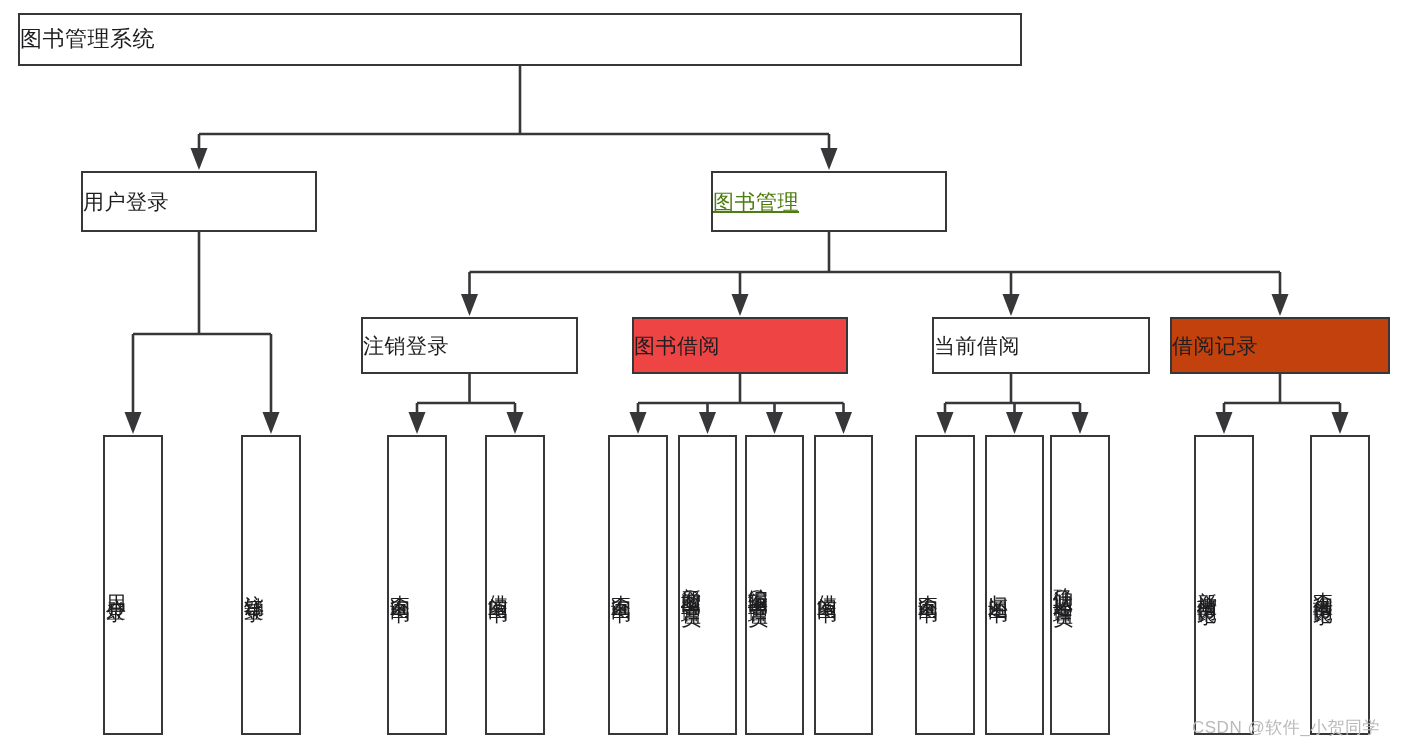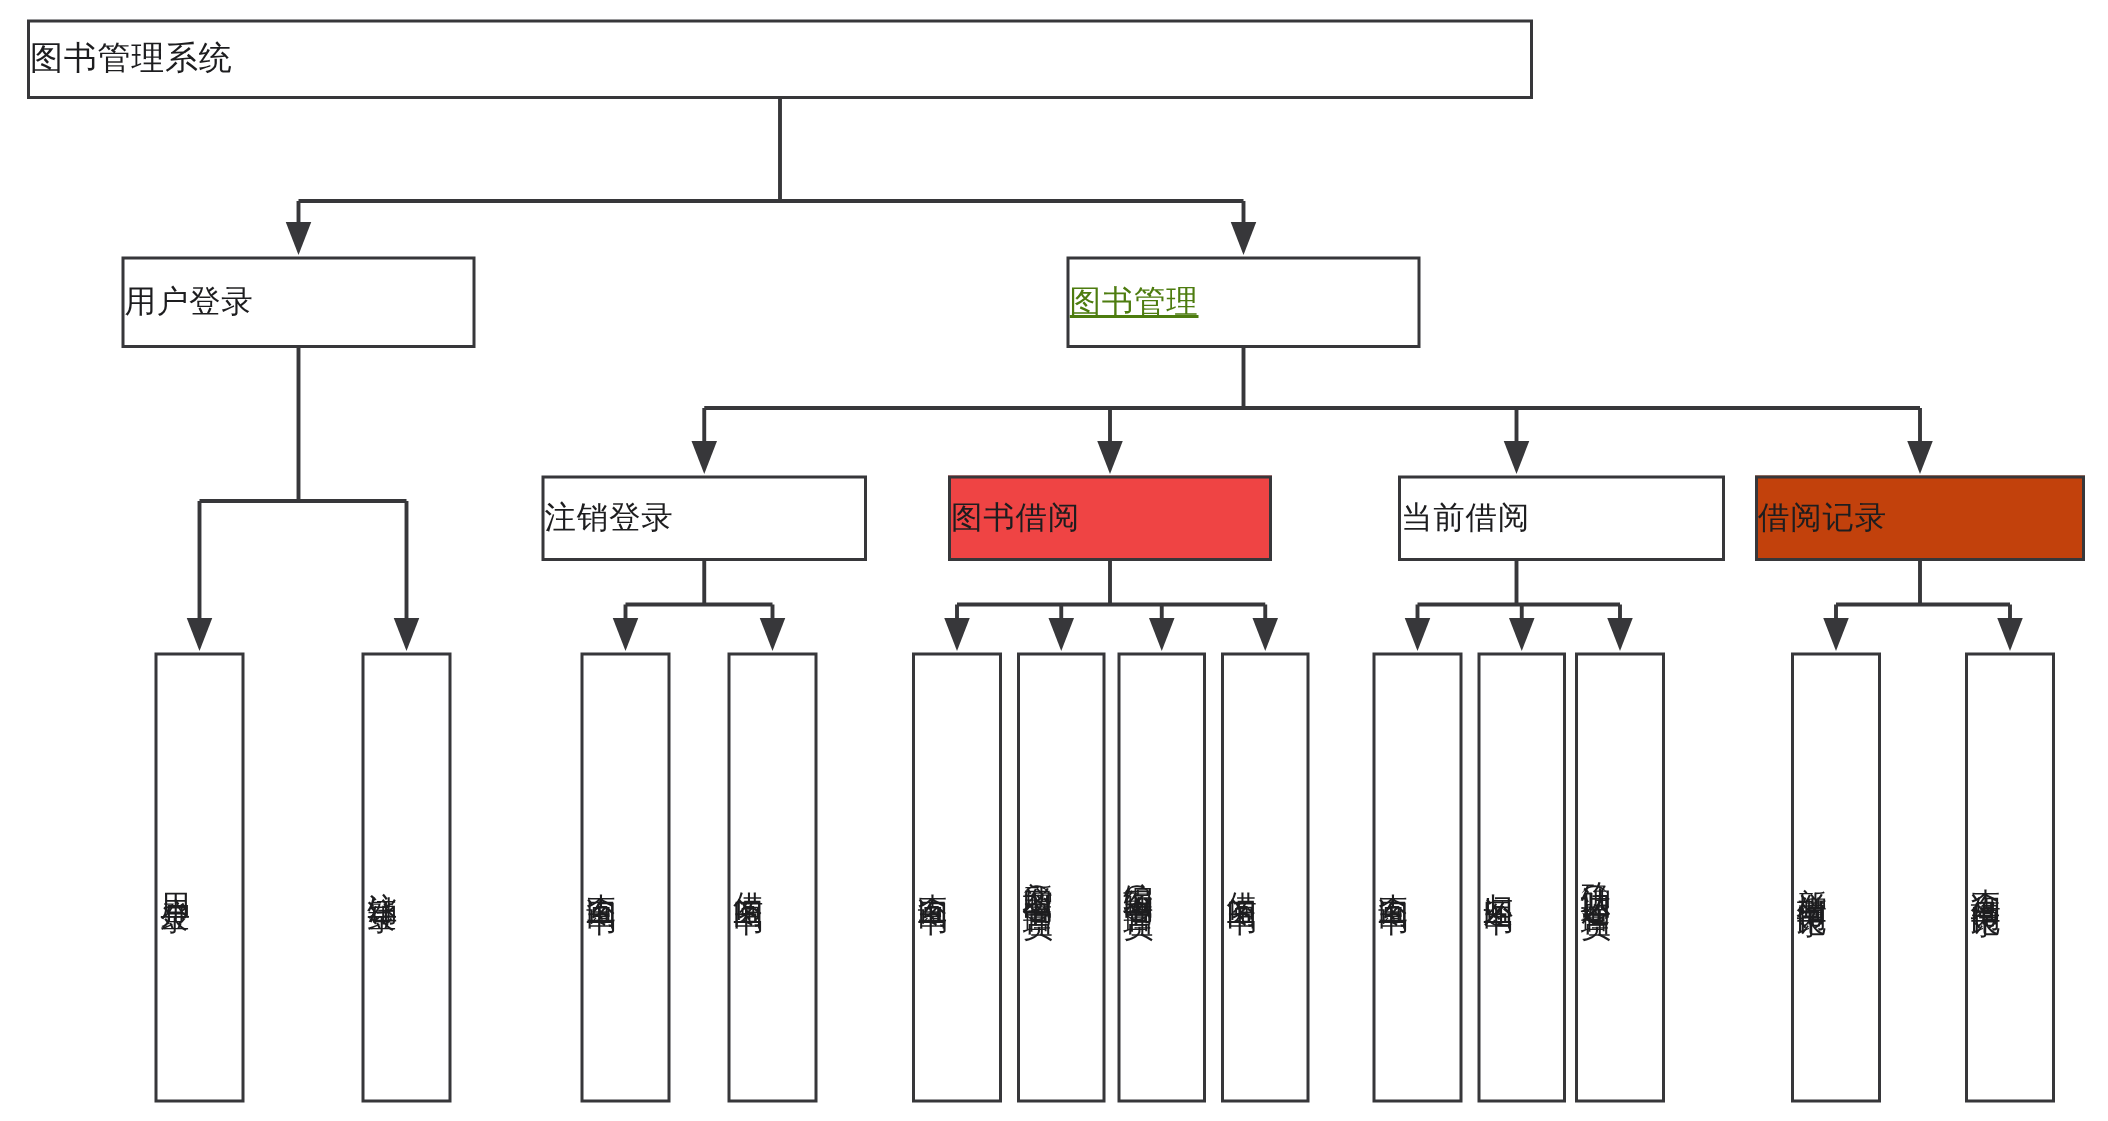--- a/index.html
+++ b/index.html
@@ -193,13 +193,14 @@
       <div class="node-box vertical" style="left: 1050px; top: 435px; width: 60px; height: 300px; border-color: rgb(55, 55, 58); background: rgb(255, 255, 255);">
         <span class="node-label" style="color: rgb(29, 29, 31);">确认归还（管理员）</span>
       </div>
       <div class="node-box vertical" style="left: 1194px; top: 435px; width: 60px; height: 300px; border-color: rgb(55, 55, 58); background: rgb(255, 255, 255);">
         <span class="node-label" style="color: rgb(29, 29, 31);">新增借阅记录</span>
       </div>
       <div class="node-box vertical" style="left: 1310px; top: 435px; width: 60px; height: 300px; border-color: rgb(55, 55, 58); background: rgb(255, 255, 255);">
         <span class="node-label" style="color: rgb(29, 29, 31);">查询借阅记录</span>
       </div>
     </div>
+  <div class="watermark" style="left: 1192px; top: 716px; color: rgb(185, 185, 187);">CSDN @软件_小贺同学</div>
 </div>
 
 </body></html>

